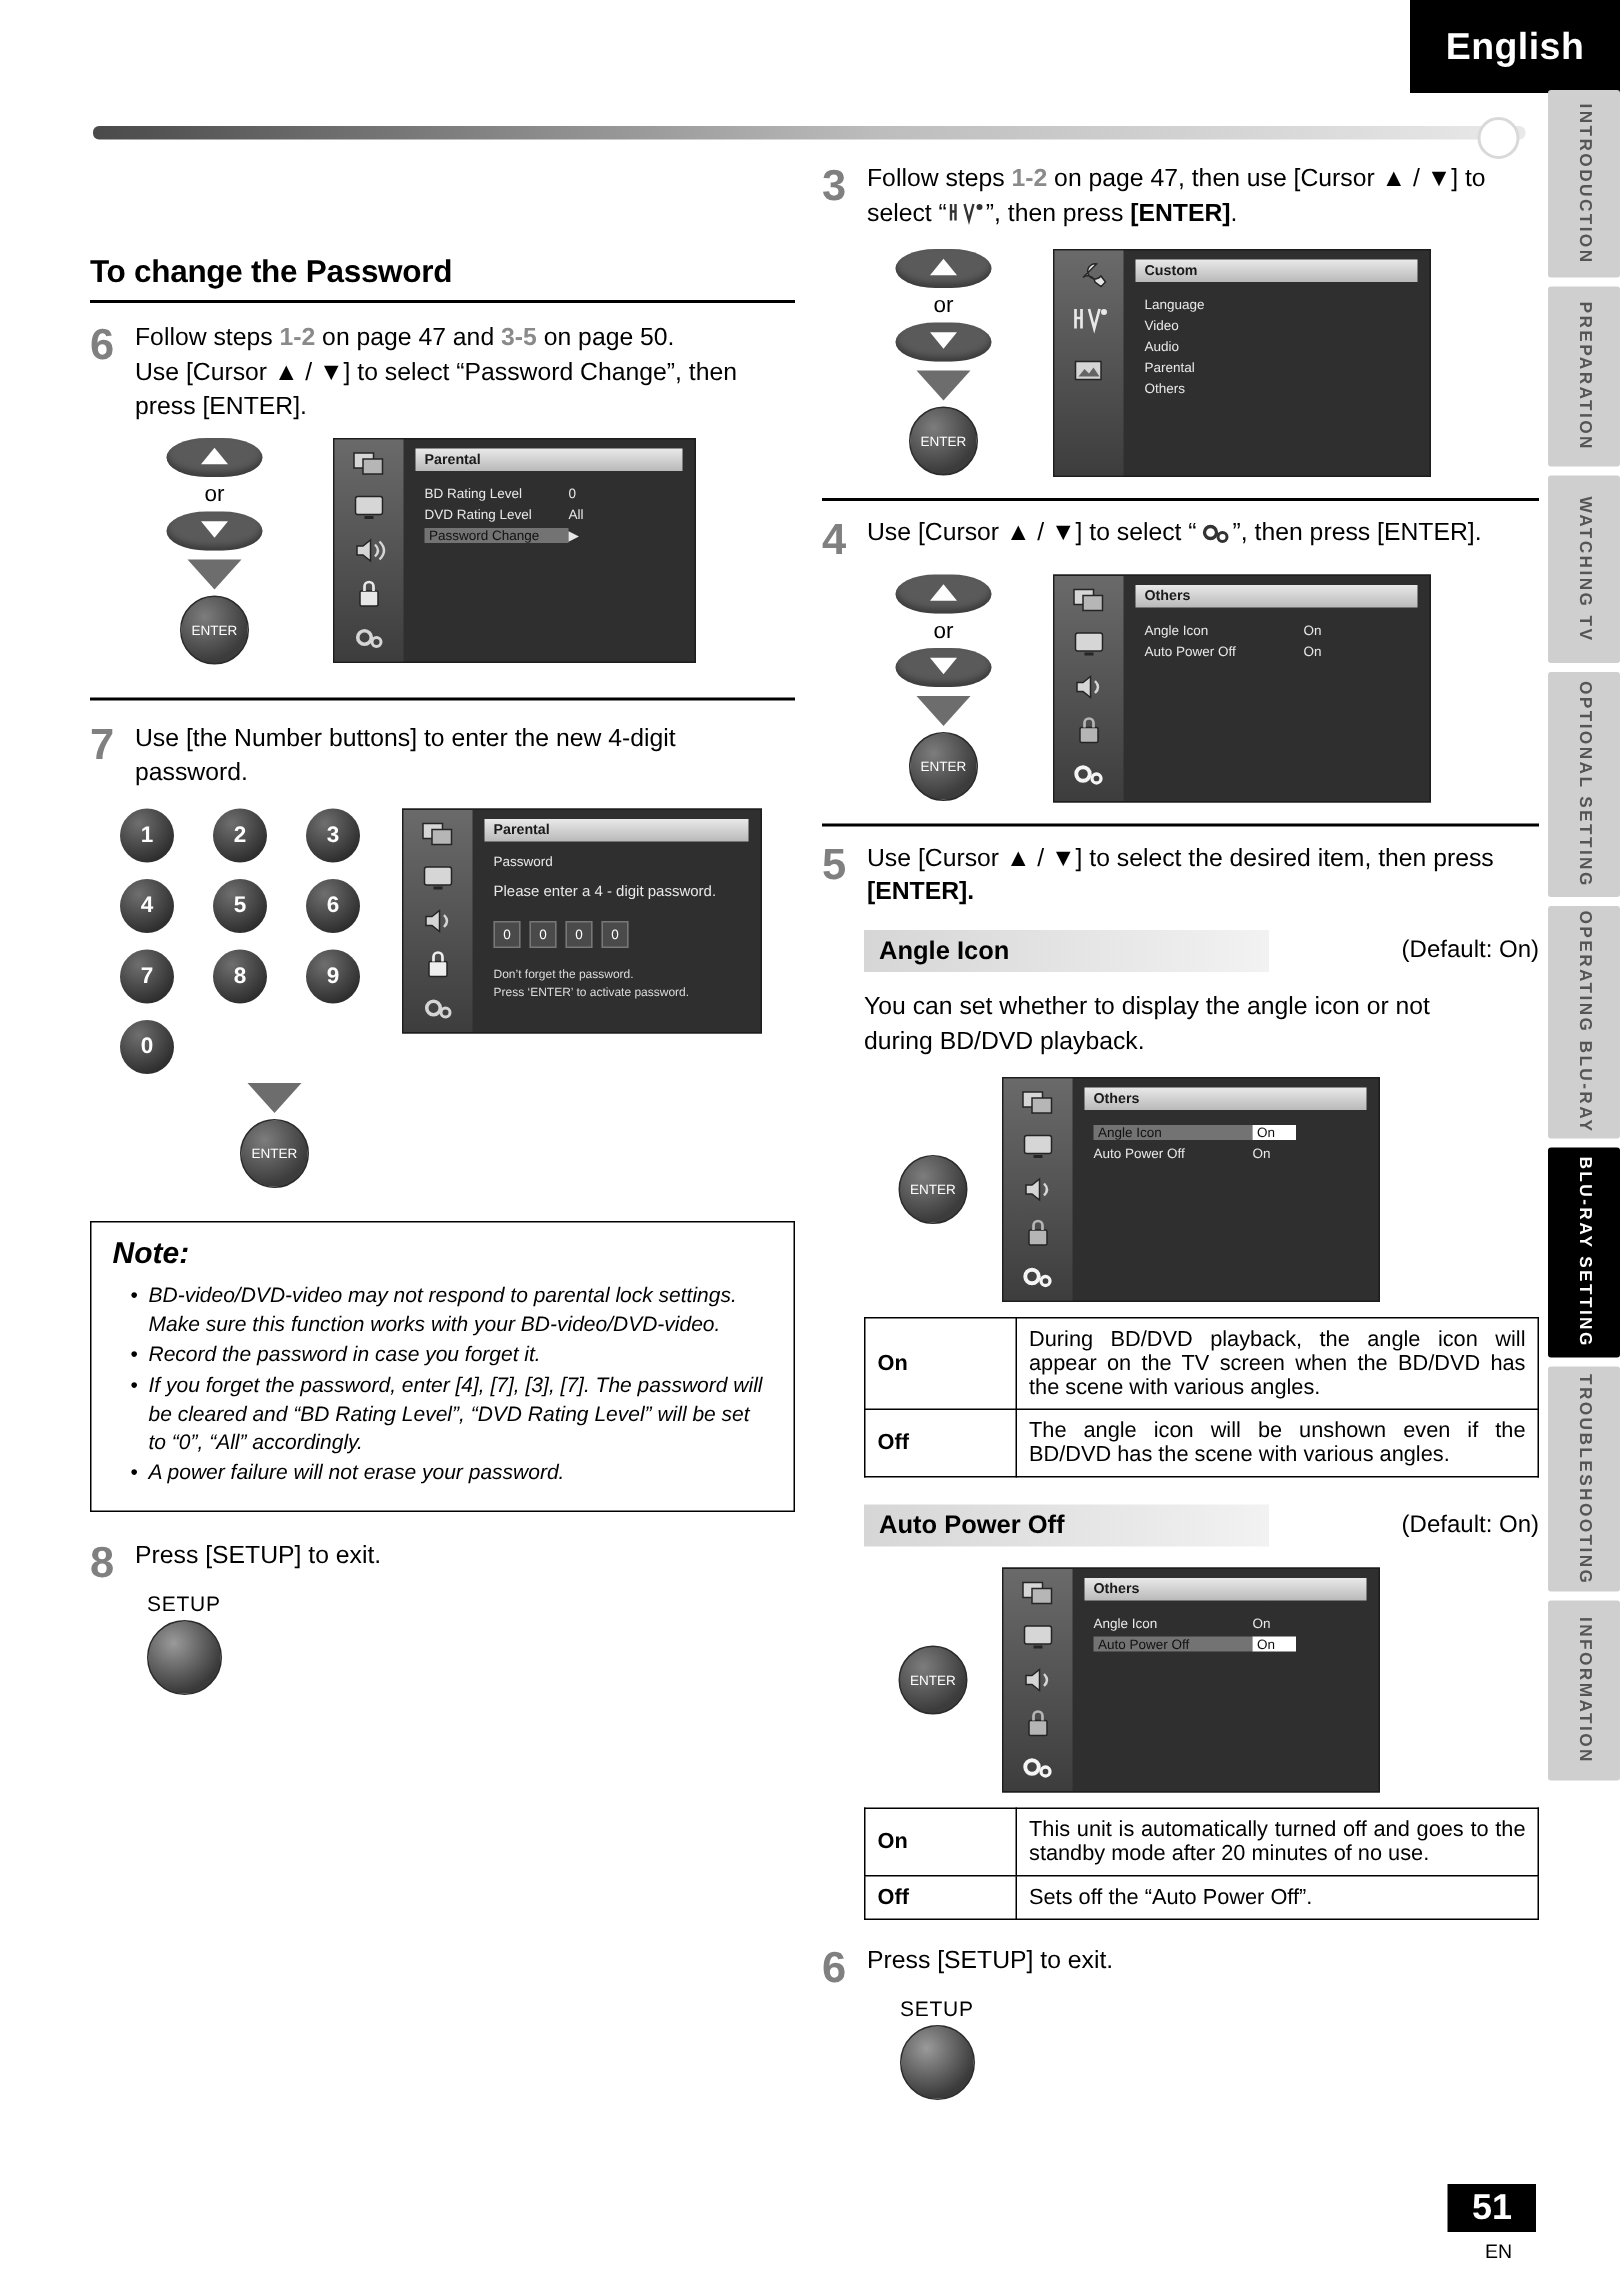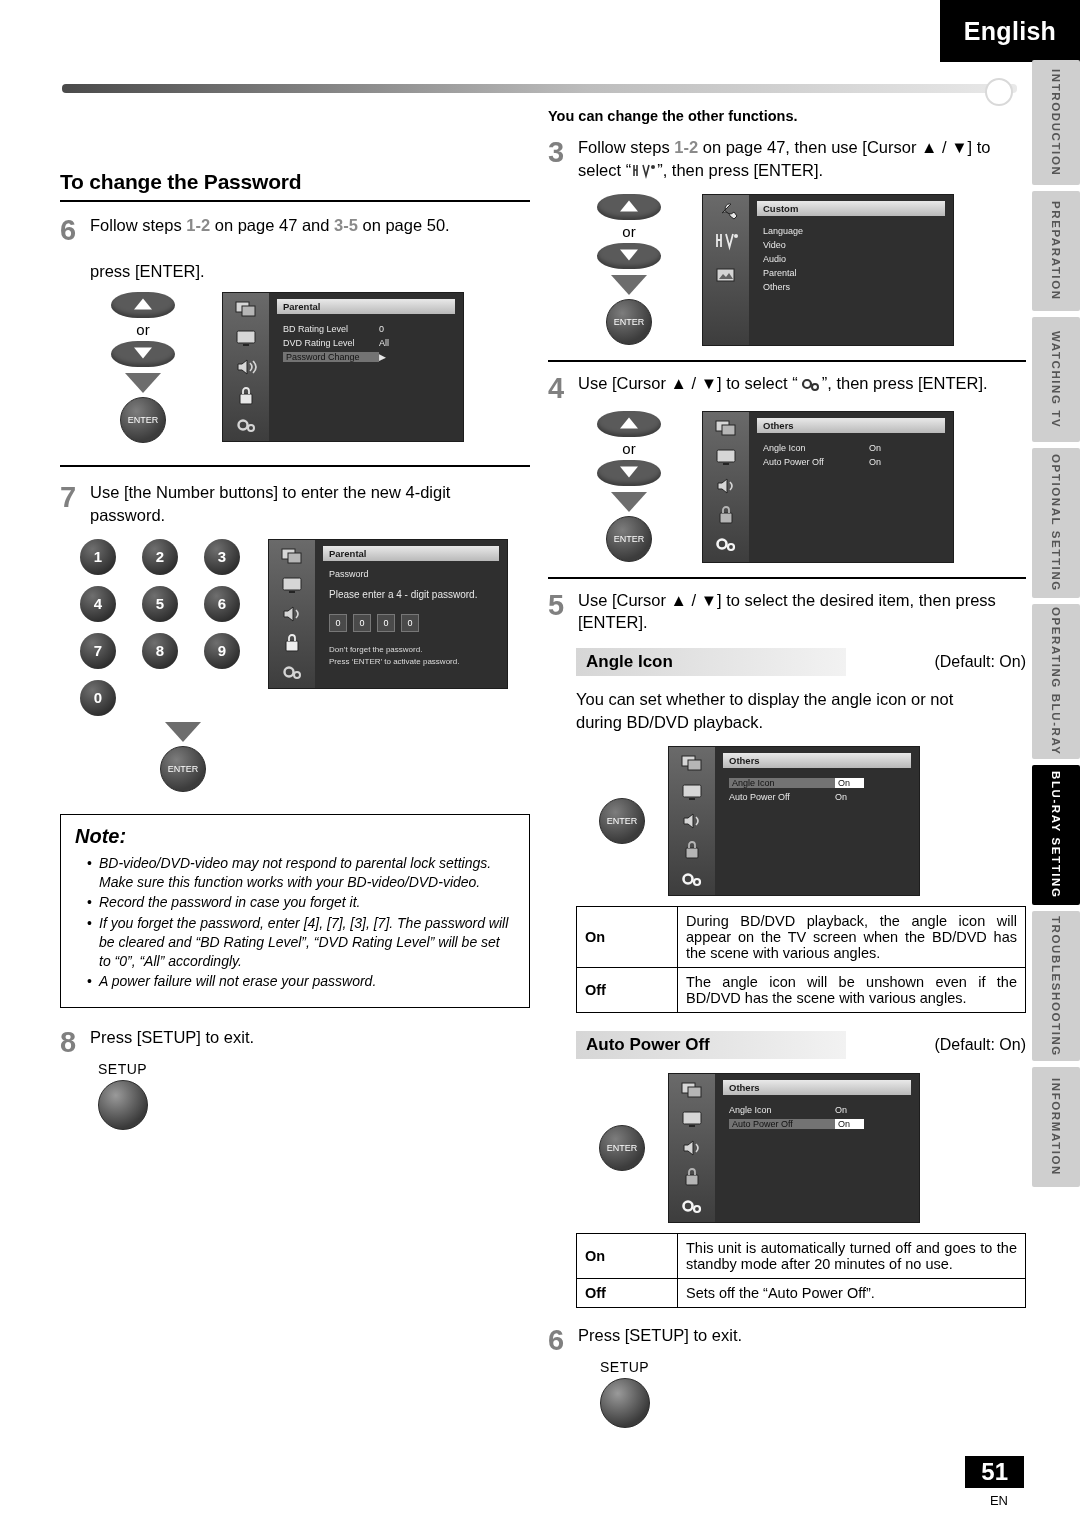--- a/index.html
+++ b/index.html
@@ -59,21 +59,21 @@
   }
   .big-head .chk { font-size:22px; }
   .sub-bold { font-size:14.5px; font-weight:bold; margin:0 0 12px 0; }
 
   .step { display:flex; margin-bottom:4px; }
   .step-num {
     font-size:29px; font-weight:bold; color:#808080;
     width:30px; flex:0 0 30px; line-height:1; padding-top:2px;
   }
   .step-body { font-size:16.5px; line-height:1.38; flex:1; }
-  .step-body b { font-weight:normal; }
+  .step-body b { font-weight:bold; }
   .gray-b { color:#8a8a8a; font-weight:bold; }
 
   
   .remote-col { width:110px; display:flex; flex-direction:column; align-items:center; }
   .cursor-up, .cursor-dn {
     width:64px; height:26px; background:#5a5a5a; border-radius:50%/60%;
     position:relative; box-shadow:inset 0 -3px 4px rgba(0,0,0,.35);
   }
   .cursor-up:after, .cursor-dn:after {
     content:""; position:absolute; left:50%; top:50%; transform:translate(-50%,-50%);
@@ -182,21 +182,21 @@
 
   <div class="col-left">
 
     <h2 class="section-title">To change the Password</h2>
     <div class="title-rule"></div>
 
     <div class="step">
       <div class="step-num">6</div>
       <div class="step-body">
         <span>Follow steps </span><span class="gray-b">1-2</span><span> on page 47 and </span><span class="gray-b">3-5</span><span> on page 50.</span><br>
-        <br>
+        <span>Use [Cursor ▲ / ▼] to select “Password Change”, then</span><br>
         <span>press [ENTER].</span>
       </div>
     </div>
 
     <div style="display:flex; align-items:flex-start; margin:10px 0 0 28px;">
       <div class="remote-col">
         <div class="cursor-up"></div>
         <div class="or-text">or</div>
         <div class="cursor-dn"></div>
         <div class="arrow-down"></div>
@@ -349,21 +349,20 @@
       <div class="step-body">Press [SETUP] to exit.</div>
     </div>
     <div style="margin-left:38px;margin-top:2px;">
       <div class="setup-label">SETUP</div>
       <div class="setup-btn"></div>
     </div>
   </div>
 
   <div class="col-right">
 
-    <div class="sub-bold">You can change the other functions.</div>
 
     <div class="step">
       <div class="step-num">3</div>
       <div class="step-body">
         <span>Follow steps </span><span class="gray-b">1-2</span><span> on page 47, then use [Cursor ▲ / ▼] to</span><br>
         <span>select “<span style="display:inline-block;width:26px;vertical-align:-4px;"><svg viewBox="0 0 26 18">
                 <path d="M3 3 l0 11 M6 3 l0 11 M3 8 l3 0" stroke="#333" stroke-width="1.6" fill="none"></path>
                 <path d="M12 3 l3 11 l3 -11" stroke="#333" stroke-width="1.6" fill="none"></path>
                 <circle cx="22" cy="5" r="2" fill="#333"></circle>
               </svg></span>”, then press <b>[ENTER]</b>.</span>

